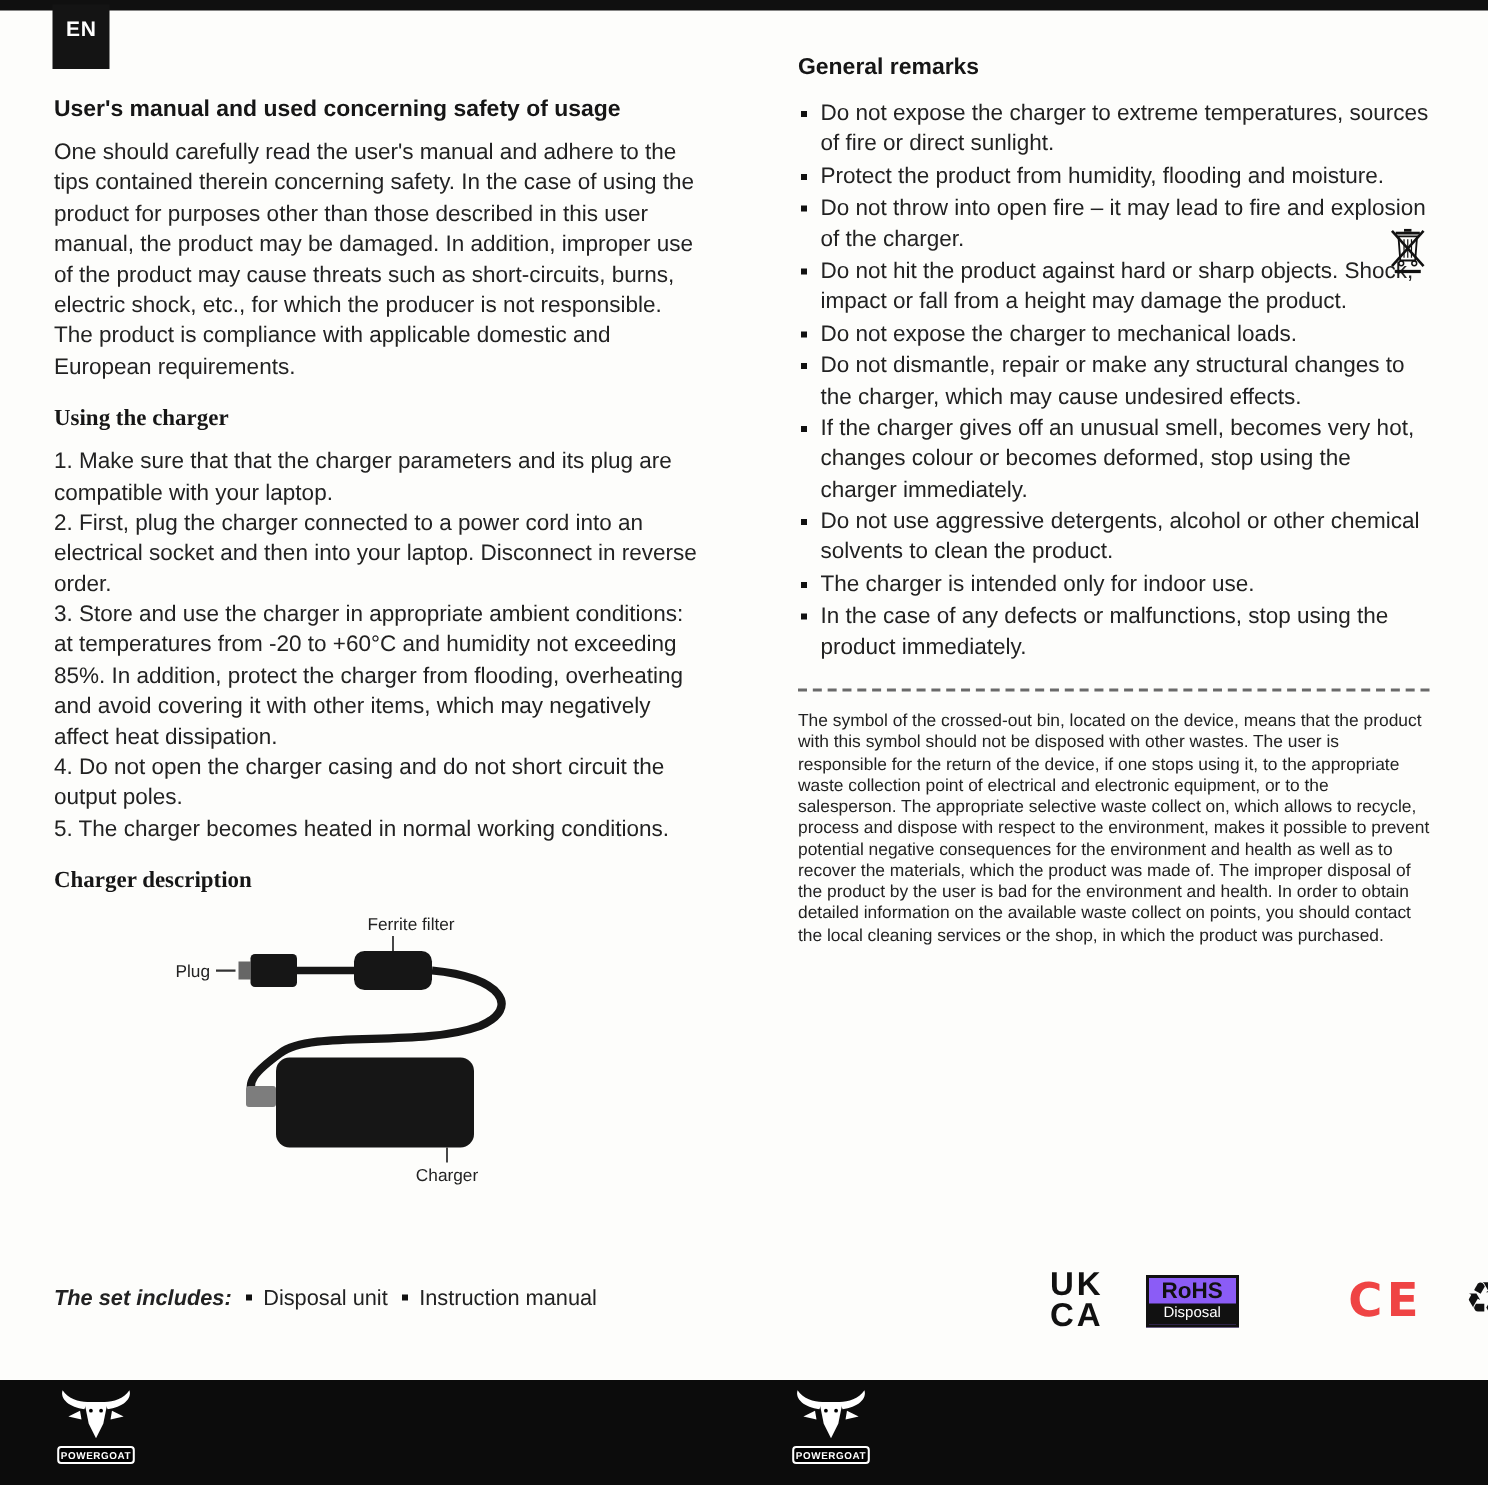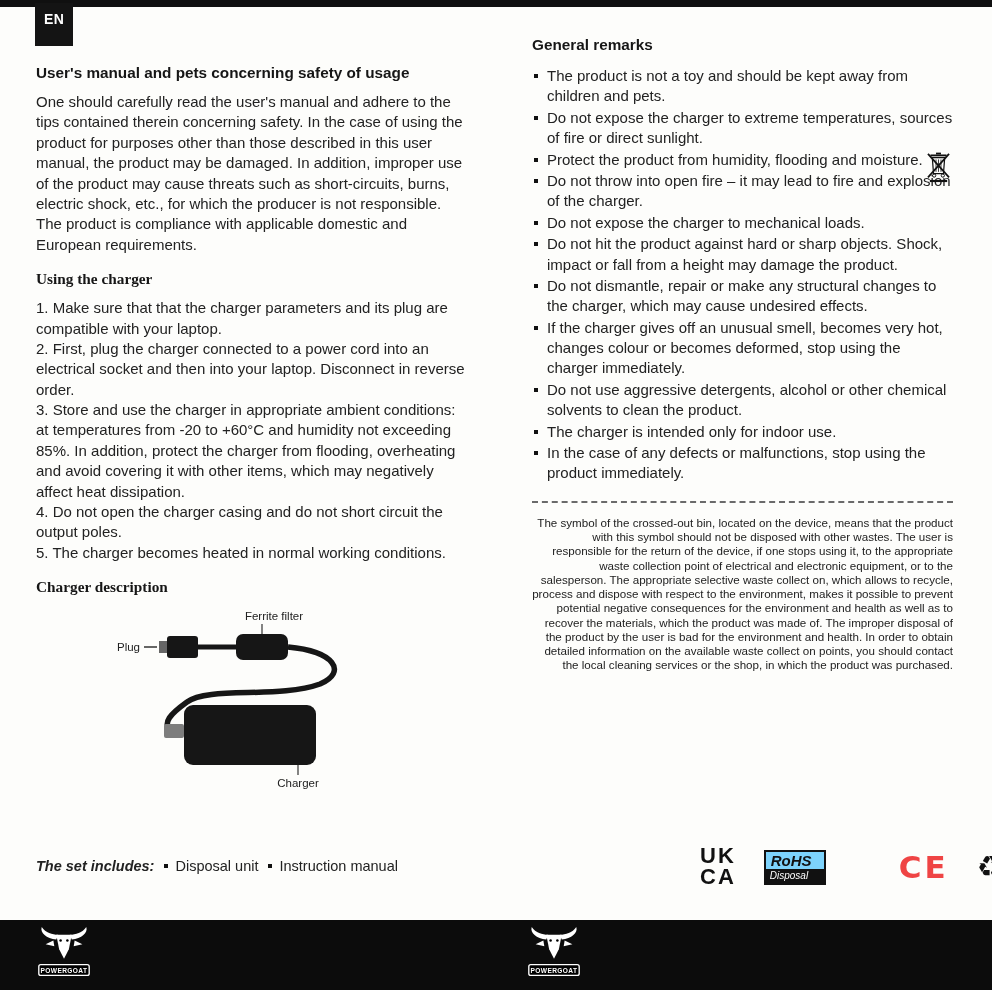--- a/index.html
+++ b/index.html
@@ -22,25 +22,25 @@
   .steps p{font-size:15px;line-height:1.36;margin:0;color:#222;}
   .diagram{display:block;margin-top:10px;}
   .set-includes{position:absolute;left:36px;top:858px;font-size:14.5px;color:#222;}
   .set-includes .b{font-weight:700;font-style:italic;}
   .sq{display:inline-block;width:4px;height:4px;background:#111;margin:0 7px 3px 10px;vertical-align:middle;}
   ul.remarks{list-style:none;margin:12px 0 0;padding:0;font-size:15px;line-height:1.36;color:#222;}
   ul.remarks li{position:relative;padding-left:15px;margin:0 0 1px;}
   ul.remarks li::before{content:"";position:absolute;left:2px;top:8px;width:4px;height:4px;background:#111;}
   .dashes{margin:17px 0 13px;border-top:2px dashed #6a6a6a;width:100%;height:0;}
   h3.disposal{font-size:12px;font-weight:700;margin:0 0 7px;color:#161616;}
-  p.small{font-size:11.6px;line-height:1.23;margin:0;color:#222;text-align:right;}
+  p.small{font-size:11.6px;line-height:1.23;margin:0;color:#222;}
   .weee-top{position:absolute;left:926px;top:152px;width:25px;height:31px;}
   .marks{position:absolute;left:700px;top:842px;display:flex;align-items:center;gap:28px;height:50px;}
   .ukca{font-weight:700;font-size:22px;line-height:.94;letter-spacing:2px;color:#111;}
-  .rohs{border:2.5px solid #111;text-align:left;min-width:58px;background:#7dd3fc;font-style:italic;}
+  .rohs{border:2.5px solid #111;text-align:center;min-width:58px;background:#8b5cf6;}
   .rohs-top{font-weight:700;font-size:15px;padding:0 5px;color:#111;}
   .rohs-bot{background:#111;color:#fff;font-size:10px;padding:1px 4px 2px;}
   .ce{font-size:31px;font-weight:700;letter-spacing:3px;color:#ef4444;font-family:"DejaVu Sans","Liberation Sans",sans-serif;margin-left:45px;}
   .recycle{font-size:30px;line-height:1;color:#111;font-family:"DejaVu Sans",sans-serif;}
   .weee-bottom{width:29px;height:37px;}
   .footer{position:absolute;left:0;bottom:0;width:100%;height:70px;background:#0c0c0c;}
   .goat{position:absolute;top:5px;width:62px;height:58px;}
   .g1{left:33px;}
   .g2{left:523px;}
   .defs-holder{position:absolute;width:0;height:0;overflow:hidden;}
@@ -48,21 +48,21 @@
 </head>
 <body>
 
 <div class="page">
 
   <div class="top-strip"></div>
 
   <div class="en-badge">EN</div>
 
   <div class="col-left">
-    <h2>User's manual and pets concerning safety of usage</h2>
+    <h2>User's manual and used concerning safety of usage</h2>
     <p class="body">One should carefully read the user's manual and adhere to the tips contained therein concerning safety. In the case of using the product for purposes other than those described in this user manual, the product may be damaged. In addition, improper use of the product may cause threats such as short-circuits, burns, electric shock, etc., for which the producer is not responsible. The product is compliance with applicable domestic and European requirements.</p>
 
     <h2 class="mt">Using the charger</h2>
     <div class="steps">
       <p>1. Make sure that that the charger parameters and its plug are compatible with your laptop.</p>
       <p>2. First, plug the charger connected to a power cord into an electrical socket and then into your laptop. Disconnect in reverse order.</p>
       <p>3. Store and use the charger in appropriate ambient conditions: at temperatures from -20 to +60°C and humidity not exceeding 85%. In addition, protect the charger from flooding, overheating and avoid covering it with other items, which may negatively affect heat dissipation.</p>
       <p>4. Do not open the charger casing and do not short circuit the output poles.</p>
       <p>5. The charger becomes heated in normal working conditions.</p>
     </div>
@@ -86,26 +86,25 @@
     </svg>
   </div>
 
   <div class="set-includes">
     <span class="b">The set includes:</span><span class="sq"></span><span>Disposal unit</span><span class="sq"></span><span>Instruction manual</span>
   </div>
 
   <div class="col-right">
     <h2>General remarks</h2>
     <ul class="remarks">
-      <li>The product is not a toy and should be kept away from children and pets.</li>
       <li>Do not expose the charger to extreme temperatures, sources of fire or direct sunlight.</li>
       <li>Protect the product from humidity, flooding and moisture.</li>
       <li>Do not throw into open fire – it may lead to fire and explosion of the charger.</li>
+      <li>Do not hit the product against hard or sharp objects. Shock, impact or fall from a height may damage the product.</li>
       <li>Do not expose the charger to mechanical loads.</li>
-      <li>Do not hit the product against hard or sharp objects. Shock, impact or fall from a height may damage the product.</li>
       <li>Do not dismantle, repair or make any structural changes to the charger, which may cause undesired effects.</li>
       <li>If the charger gives off an unusual smell, becomes very hot, changes colour or becomes deformed, stop using the charger immediately.</li>
       <li>Do not use aggressive detergents, alcohol or other chemical solvents to clean the product.</li>
       <li>The charger is intended only for indoor use.</li>
       <li>In the case of any defects or malfunctions, stop using the product immediately.</li>
     </ul>
 
     <div class="dashes"></div>
 
     <p class="small">The symbol of the crossed-out bin, located on the device, means that the product with this symbol should not be disposed with other wastes. The user is responsible for the return of the device, if one stops using it, to the appropriate waste collection point of electrical and electronic equipment, or to the salesperson. The appropriate selective waste collect on, which allows to recycle, process and dispose with respect to the environment, makes it possible to prevent potential negative consequences for the environment and health as well as to recover the materials, which the product was made of. The improper disposal of the product by the user is bad for the environment and health. In order to obtain detailed information on the available waste collect on points, you should contact the local cleaning services or the shop, in which the product was purchased.</p>

